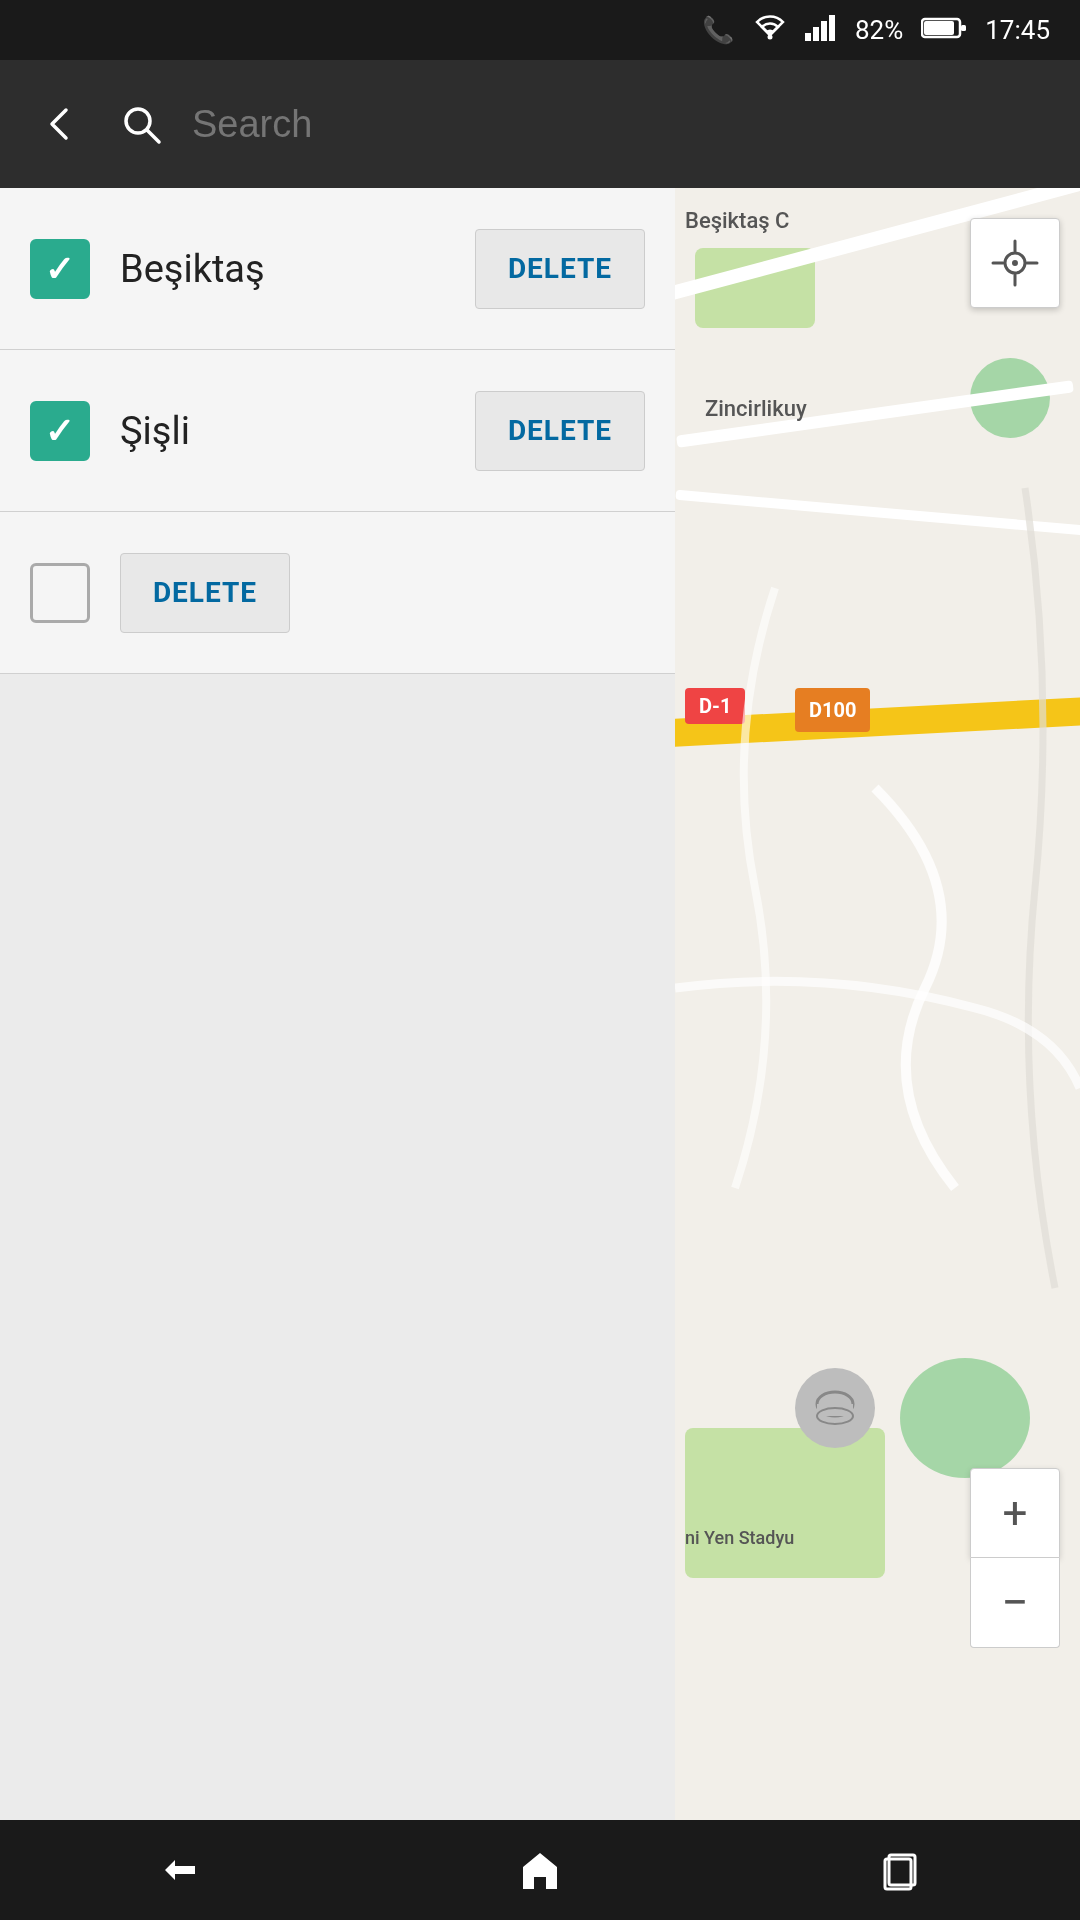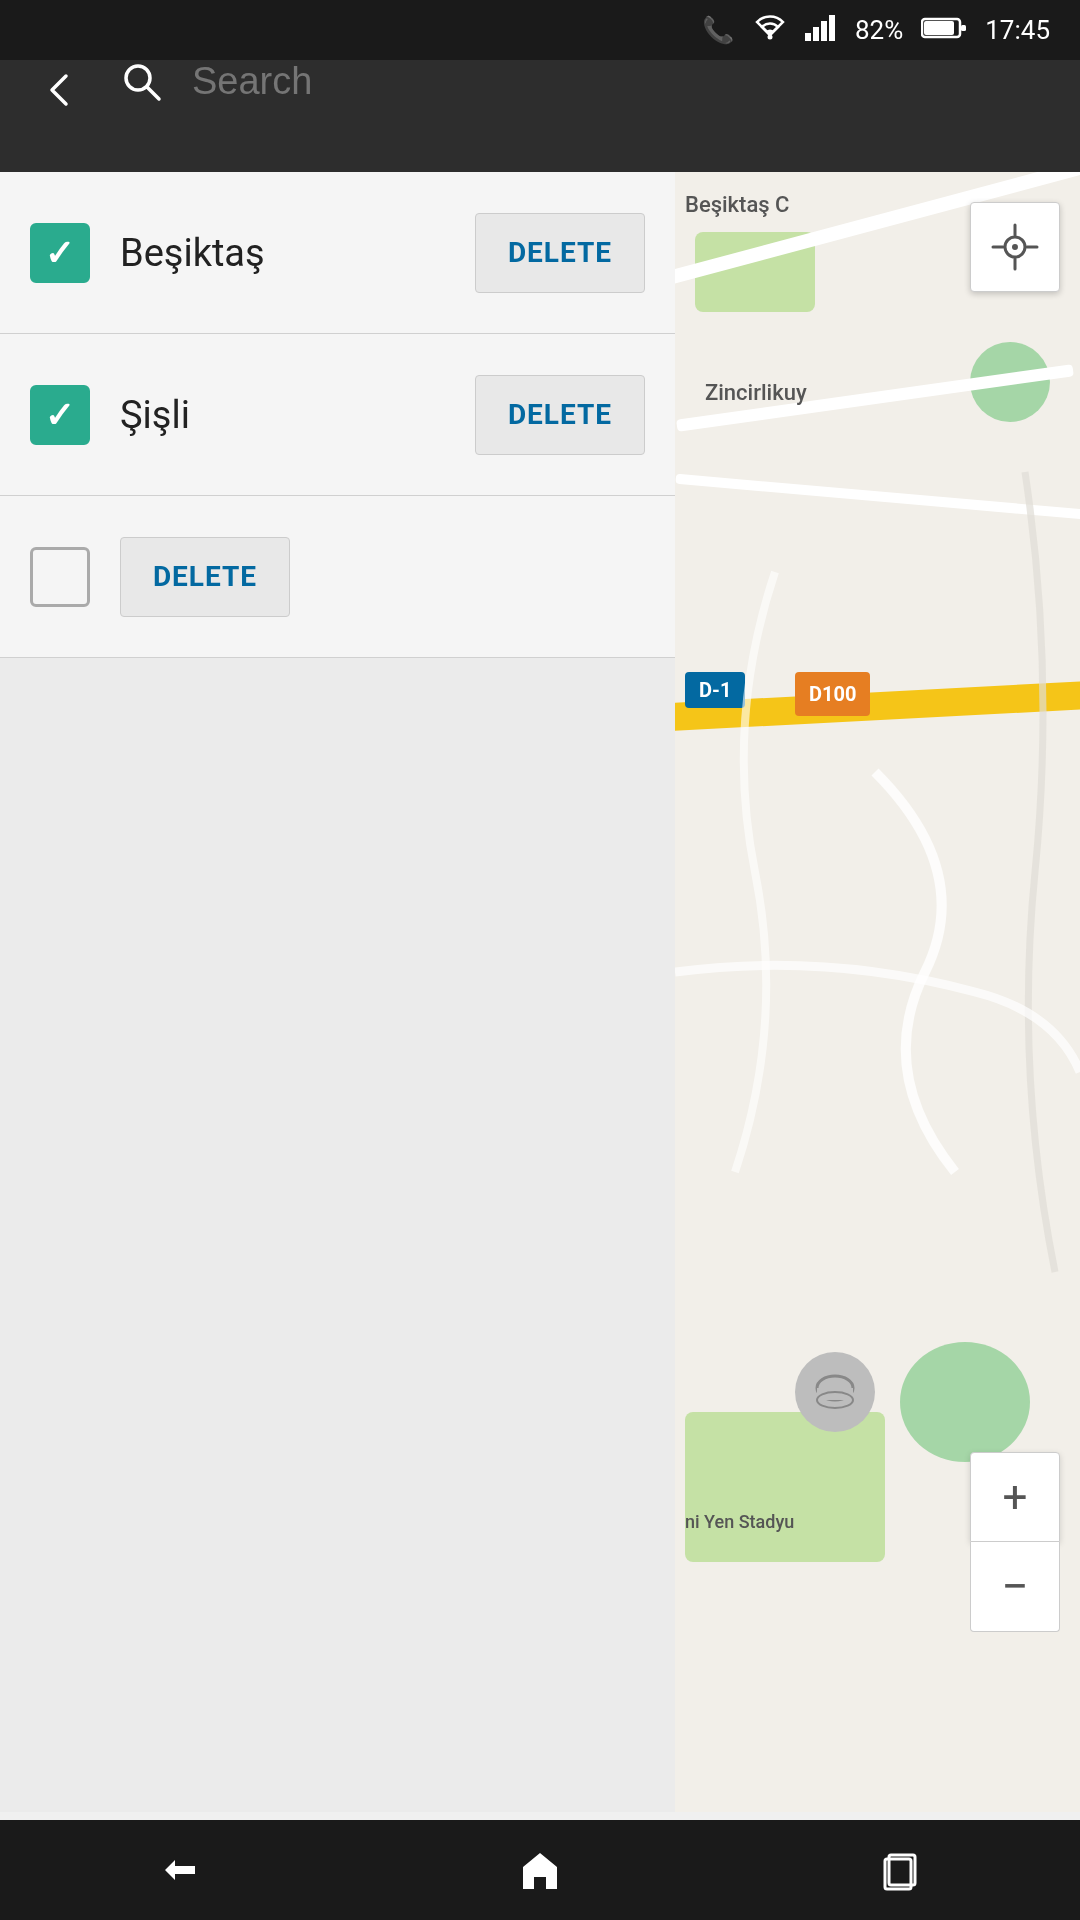--- a/index.html
+++ b/index.html
@@ -30,24 +30,24 @@
 
     .status-text {
       color: white;
       font-size: 26px;
       font-weight: 400;
     }
 
     
     .app-bar {
       width: 100%;
-      height: 112px;
+      height: 128px;
       background: #2d2d2d;
       display: flex;
-      align-items: flex-start;
+      align-items: center;
       padding: 0 30px;
       gap: 30px;
       position: relative;
       z-index: 100;
     }
 
     .back-btn {
       color: white;
       font-size: 44px;
       cursor: pointer;
@@ -378,21 +378,21 @@
       <div class="green-area2" style="top: 170px; right: 30px; width: 80px; height: 80px;"></div>
       <div class="green-area" style="bottom: 250px; left: 10px; width: 200px; height: 150px;"></div>
       <div class="green-area2" style="bottom: 350px; right: 50px; width: 130px; height: 120px;"></div>
 
       <div class="road-secondary" style="top: 100px; left: -10px; width: 430px; height: 14px; transform: rotate(-15deg); transform-origin: left center;"></div>
       <div class="road-secondary" style="top: 220px; left: 0; width: 400px; height: 12px; transform: rotate(-8deg);"></div>
       <div class="road-secondary" style="top: 320px; left: 0; width: 420px; height: 10px; transform: rotate(5deg);"></div>
 
       <div style="position: absolute; top: 520px; left: -20px; width: 450px; height: 28px; background: #f5c518; transform: rotate(-3deg); border-radius: 4px;"></div>
 
-      <div style="position: absolute; top: 500px; left: 10px; background: #0369a1; color: white; font-size: 20px; font-weight: bold; padding: 6px 14px; border-radius: 4px;">D-1</div>
+      <div style="position: absolute; top: 500px; left: 10px; background: #ef4444; color: white; font-size: 20px; font-weight: bold; padding: 6px 14px; border-radius: 4px;">D-1</div>
 
       <div style="position: absolute; top: 500px; left: 120px; background: #e67e22; color: white; font-size: 20px; font-weight: bold; padding: 10px 14px; border-radius: 4px;">D100</div>
 
       <svg style="position: absolute; top: 0; left: 0; width: 100%; height: 100%;">
         <path d="M200 600 Q300 700 250 800 Q200 900 280 1000" stroke="white" stroke-width="10" fill="none" opacity="0.8"></path>
         <path d="M100 400 Q50 550 80 700 Q110 850 60 1000" stroke="white" stroke-width="8" fill="none" opacity="0.6"></path>
         <path d="M350 300 Q380 500 360 700 Q340 900 380 1100" stroke="#e0ddd6" stroke-width="7" fill="none" opacity="0.7"></path>
         <path d="M0 800 Q150 780 300 820 Q380 840 405 900" stroke="white" stroke-width="9" fill="none" opacity="0.7"></path>
       </svg>
 

